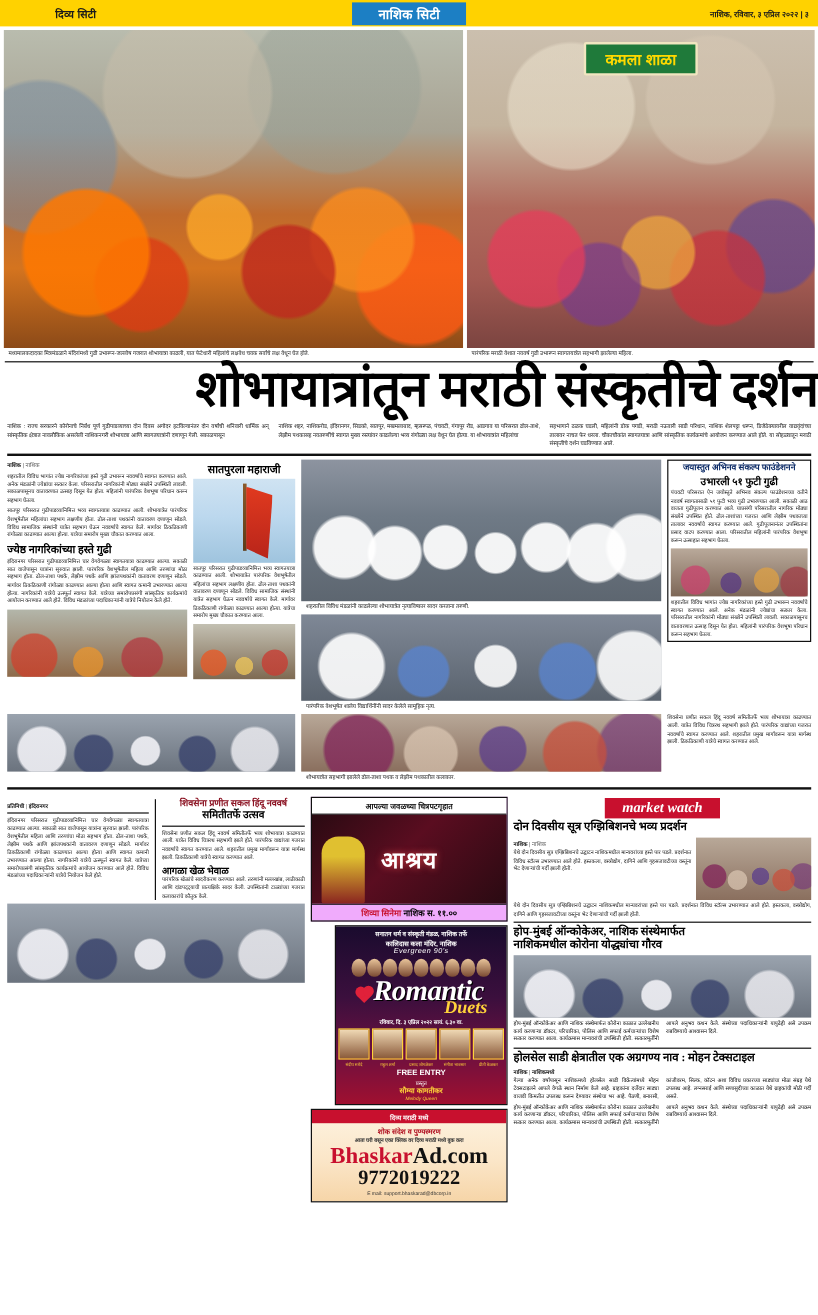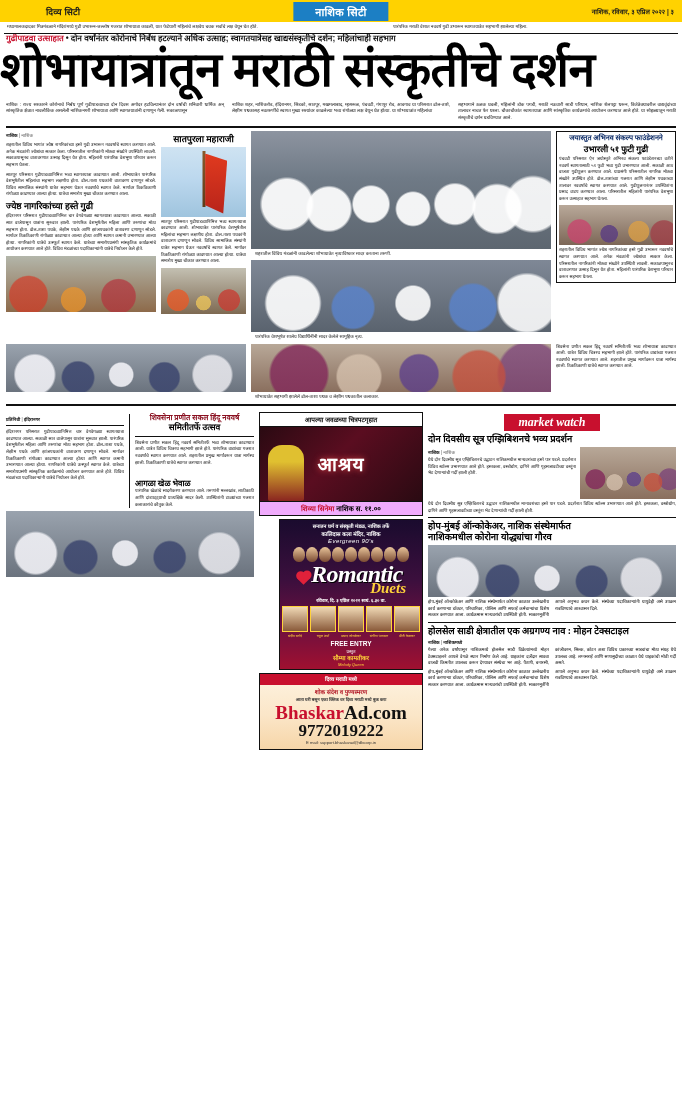--- a/index.html
+++ b/index.html
@@ -82,22 +82,22 @@
 
   
   .kicker {
     font-size:8.3px; font-weight:bold; color:#111; padding:0 6px; line-height:1.2;
     white-space:nowrap; overflow:hidden;
   }
   .kicker .red { color:#c8102e; }
   .kicker .dot { color:#111; padding:0 2px; }
   .headline {
     font-family:"Liberation Serif","DejaVu Serif",serif;
-    font-weight:bold; font-size:48px; line-height:1.02;
-    text-align:left; color:#000; letter-spacing:-0.5px;
+    font-weight:bold; font-size:42px; line-height:1.02;
+    text-align:right; color:#000; letter-spacing:-0.5px;
     padding:2px 0 4px 0;
   }
 
   
   .intro {
     display:flex; gap:8px; padding:3px 6px 0 6px; font-size:4.6px; line-height:1.5;
     color:#111; text-align:justify;
   }
   .intro > div { flex:1; }
 
@@ -337,31 +337,37 @@
 <body>
 
 <div class="page">
 
   <div class="masthead">
     <div class="mh-left">दिव्य सिटी</div>
     <div class="mh-center">नाशिक सिटी</div>
     <div class="mh-right">नाशिक, रविवार, ३ एप्रिल २०२२ | ३</div>
   </div>
 
+  <div class="photoband">
+    <div class="ph a">
+      <div class="festival-a"></div>
+    </div>
+    <div class="ph b">
+      <div class="festival-b"></div>
+      <div class="signboard">कमला शाळा</div>
+    </div>
+  </div>
 
   <div class="cap-row">
     <div class="c1 caption">मध्यमालकदादका मित्रमंडळाने मंदिरांमध्ये गुढी उभारून-जल्लोष गजरात शोभायात्रा काढली, यात फेटेधारी महिलांचे लक्षवेध चवक सर्वांचे लक्ष वेधून घेत होते.</div>
     <div class="c2 caption">पारंपरिक मराठी वेशात नववर्ष गुढी उभारून स्वागतयात्रेत सहभागी झालेल्या महिला.</div>
   </div>
 
   <div class="rule-thin"></div>
 
-  <div class="kicker">
-    <span class="red">गुढीपाडवा उत्साहात</span><span class="dot">•</span><span>दोन वर्षांनंतर कोरोनाचे निर्बंध हटल्याने अधिक उत्साह; स्वागतयात्रेसह खाद्यसंस्कृतीचे दर्शन; महिलांचाही सहभाग</span>
-  </div>
   <div class="headline">शोभायात्रांतून मराठी संस्कृतीचे दर्शन</div>
 
   <div class="intro">
     <div>नाशिक : राज्य सरकारने कोरोनाचे निर्बंध पूर्ण गुढीपाडव्याच्या दोन दिवस अगोदर हटविल्यानंतर दोन वर्षांची शनिवारी धार्मिक अन् सांस्कृतिक क्षेत्रात नावलौकिक असलेली नाशिकनगरी शोभायात्रा आणि स्वागतयात्रांनी दणाणून गेली. सकाळपासून</div>
     <div>नाशिक शहर, नाशिकरोड, इंदिरानगर, सिडको, सातपूर, मखमलाबाद, म्हसरूळ, पंचवटी, गंगापूर रोड, आडगाव या परिसरात ढोल-ताशे, लेझीम पथकासह नवतरुणींचे स्वागत मुख्य रस्त्यांवर काढलेल्या भव्य रांगोळ्या लक्ष वेधून घेत होत्या. या शोभायात्रांत महिलांचा</div>
     <div>सहभागाने ठळक घडली, महिलांनी डोक पगडी, मराठी नऊवारी साडी परिधान, नाशिक शेलपट्टा धरून, डिजेठेक्यावरील वाद्यवृंदांच्या तालावर नाचत फेर धरला. चौकाचौकांत स्वागतयात्रा आणि सांस्कृतिक कार्यक्रमांचे आयोजन करण्यात आले होते. या सोहळ्यातून मराठी संस्कृतीचे दर्शन घडविण्यात आले.</div>
   </div>
 
   <div class="hr-black"></div>
 
@@ -431,21 +437,21 @@
           </div>
           <div class="sep"></div>
           <div class="col">इंदिरानगर परिसरात गुढीपाडव्यानिमित्त चार वेगवेगळ्या स्वागतयात्रा काढण्यात आल्या. सकाळी सात वाजेपासून यात्रांना सुरुवात झाली. पारंपरिक वेशभूषेतील महिला आणि तरुणांचा मोठा सहभाग होता. ढोल-ताशा पथके, लेझीम पथके आणि झांजपथकांनी वातावरण दणाणून सोडले. मार्गावर ठिकठिकाणी रांगोळ्या काढण्यात आल्या होत्या आणि स्वागत कमानी उभारण्यात आल्या होत्या. नागरिकांनी यात्रेचे उत्स्फूर्त स्वागत केले. यात्रेच्या समारोपप्रसंगी सांस्कृतिक कार्यक्रमांचे आयोजन करण्यात आले होते. विविध मंडळांच्या पदाधिकाऱ्यांनी यात्रेचे नियोजन केले होते.</div>
         </div>
         <div class="vrule"></div>
         <div style="flex:1;">
           <div class="medhead center" style="color:#8a1020; font-size:7.6px;">शिवसेना प्रणीत सकल हिंदू नववर्ष</div>
           <div class="medhead center" style="font-size:8.6px;">समितीतर्फे उत्सव</div>
           <div class="sep"></div>
           <div class="col">शिवसेना प्रणीत सकल हिंदू नववर्ष समितीतर्फे भव्य शोभायात्रा काढण्यात आली. यात्रेत विविध चित्ररथ सहभागी झाले होते. पारंपरिक वाद्यांच्या गजरात नववर्षाचे स्वागत करण्यात आले. शहरातील प्रमुख मार्गांवरून यात्रा मार्गस्थ झाली. ठिकठिकाणी यात्रेचे स्वागत करण्यात आले.</div>
-          <div class="medhead" style="margin-top:13px; font-size:8px;">आगळा खेळ भेवाळ</div>
+          <div class="medhead" style="margin-top:3px; font-size:8px;">आगळा खेळ भेवाळ</div>
           <div class="col">पारंपरिक खेळांचे सादरीकरण करण्यात आले. तरुणांनी मल्लखांब, लाठीकाठी आणि दांडपट्ट्याची प्रात्यक्षिके सादर केली. उपस्थितांनी टाळ्यांच्या गजरात कलाकारांचे कौतुक केले.</div>
         </div>
       </div>
       <div class="photo-small ph-group" style="height:66px;margin-top:3px;"></div>
     </div>
 
     <div class="lcol-b">
 
       <div class="ad-movie">
         <div class="ad-top">आपल्या जवळच्या चित्रपटगृहात</div>

